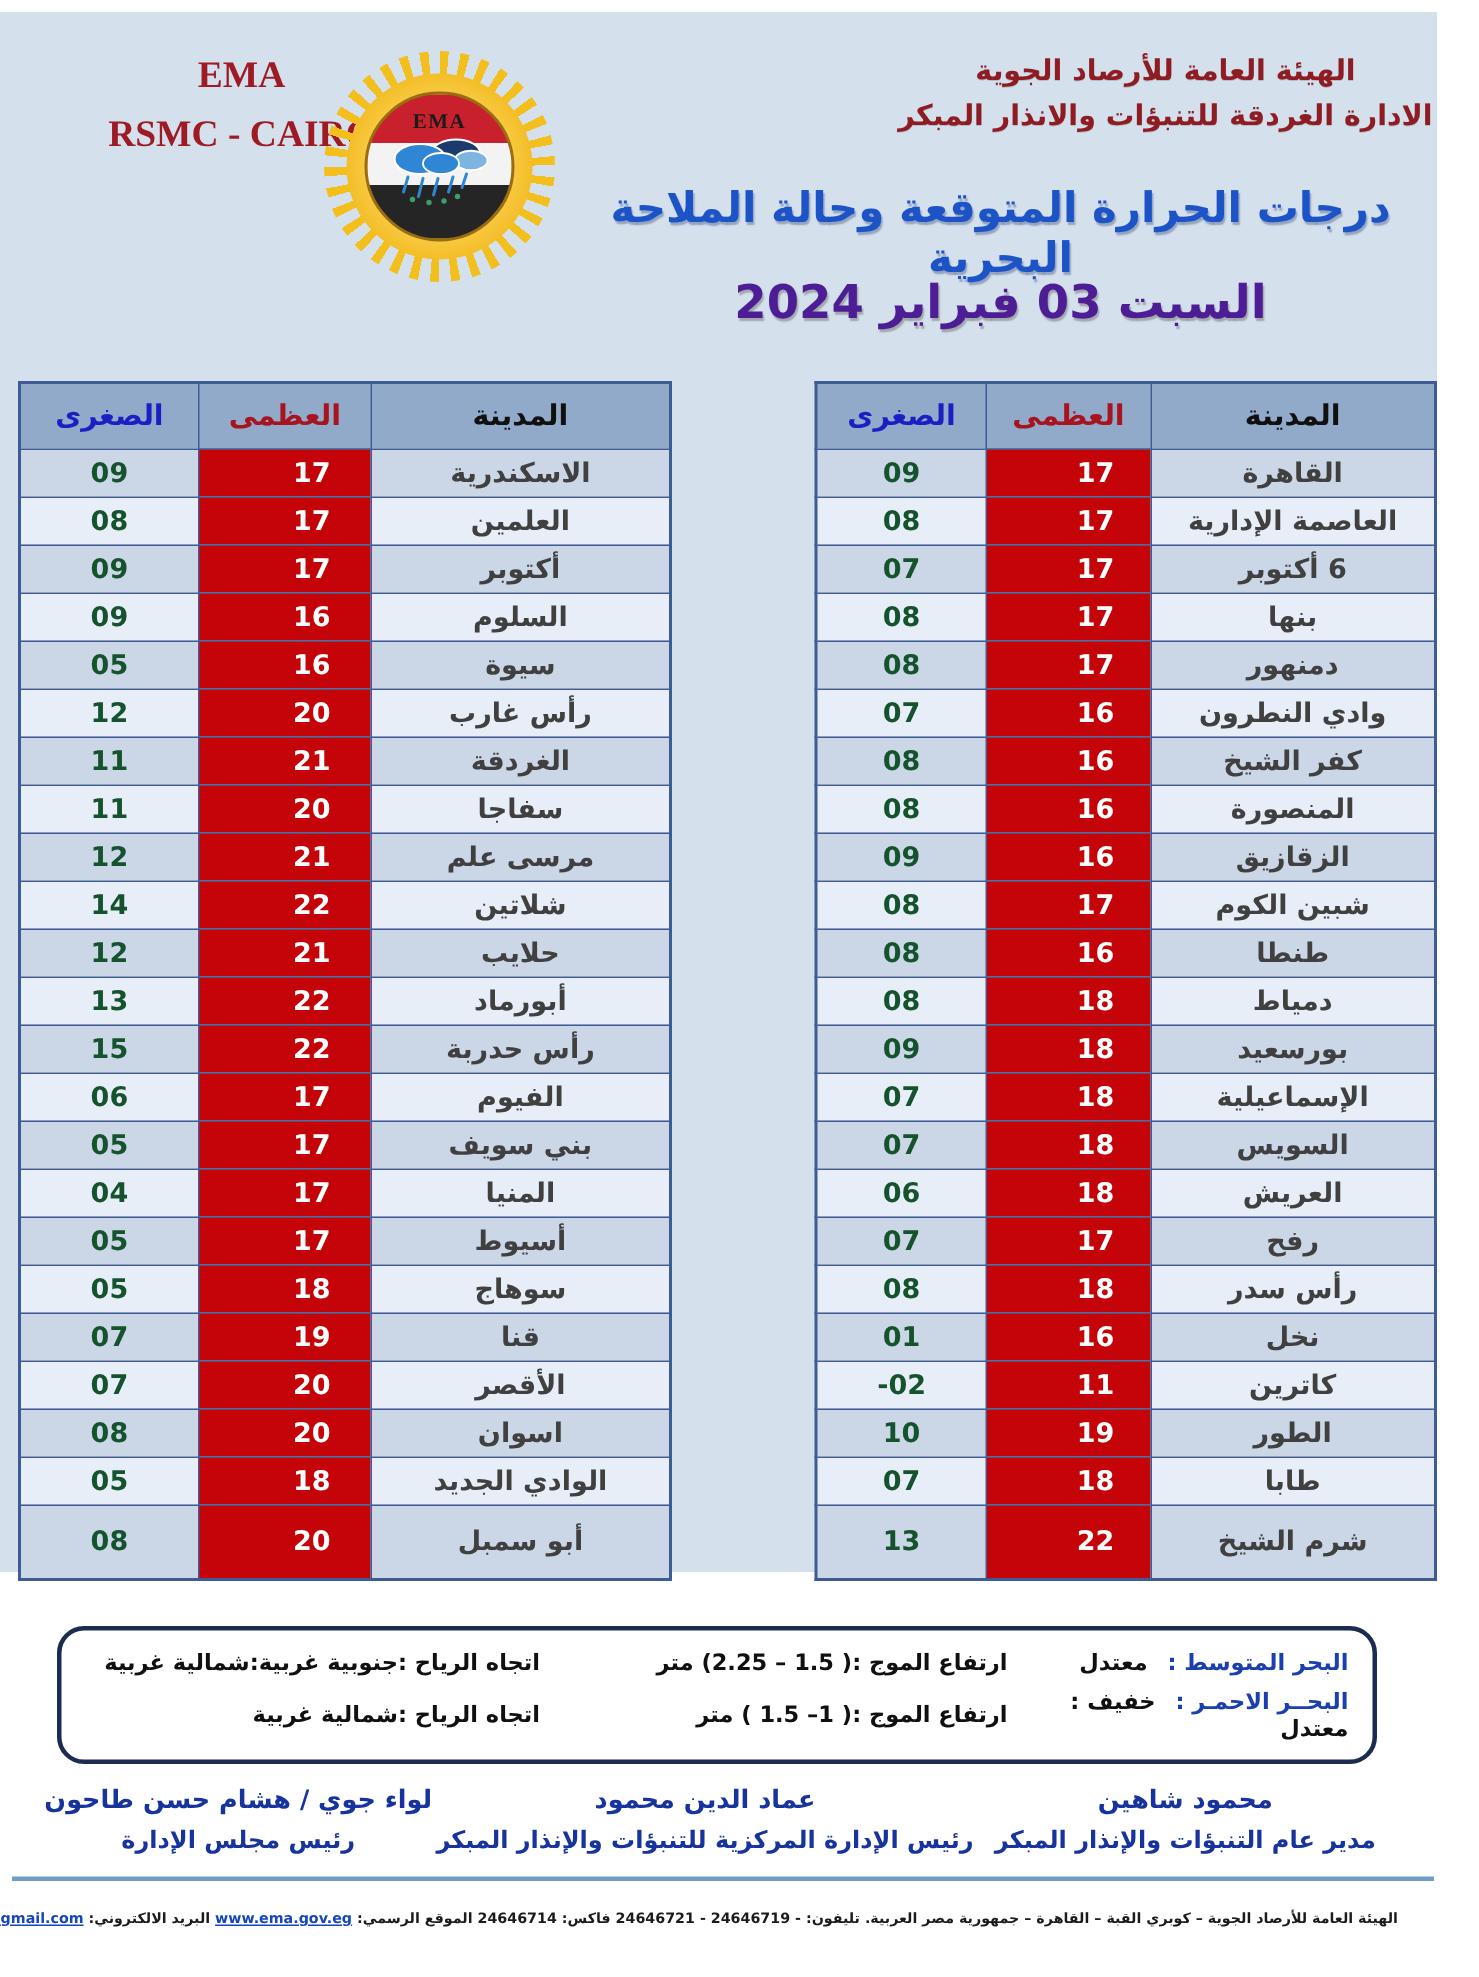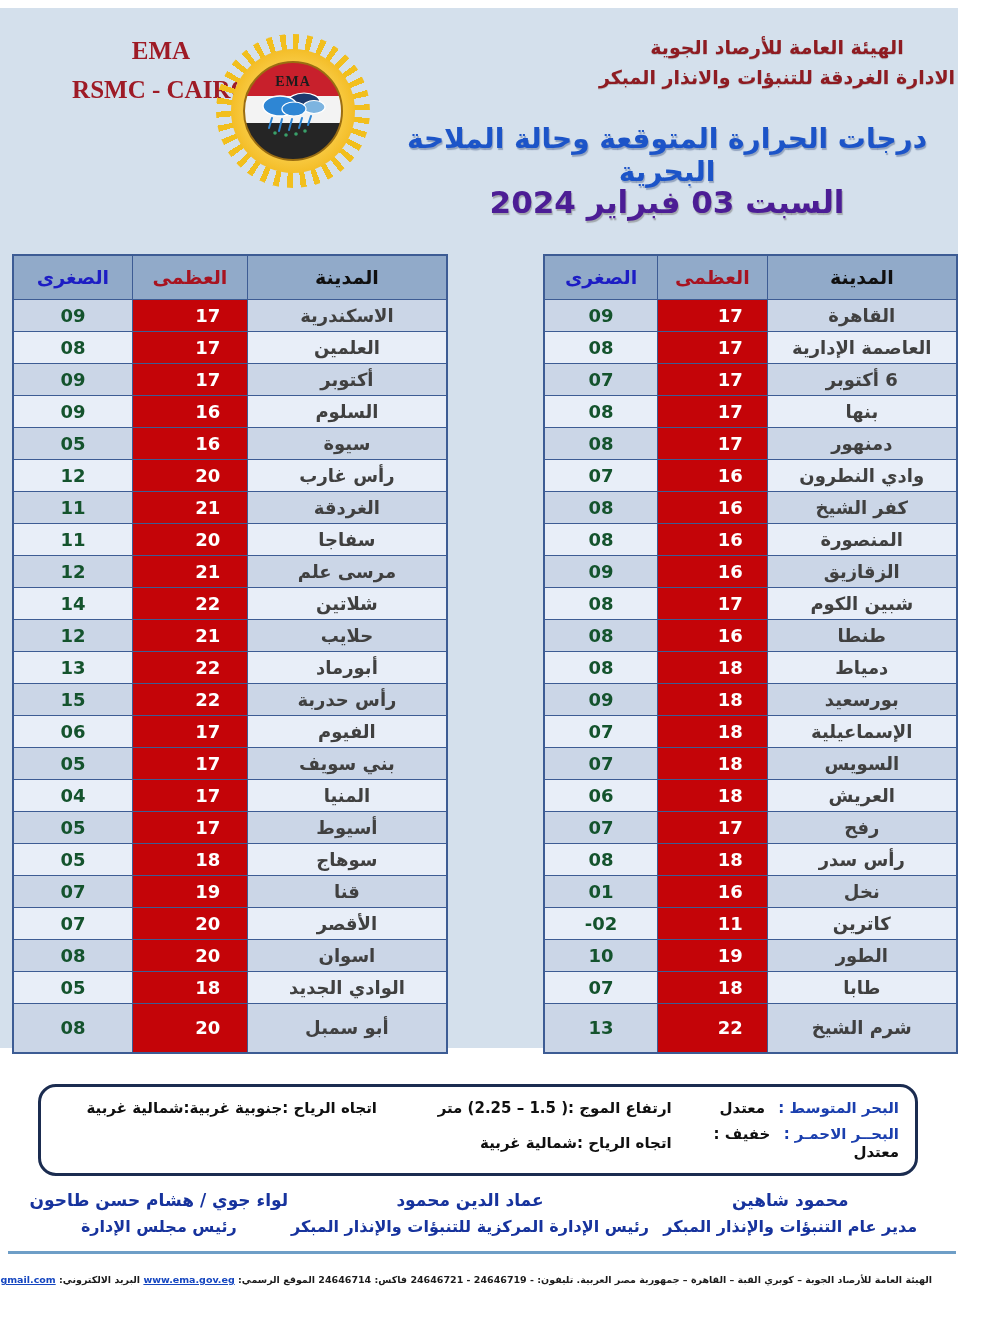--- a/index.html
+++ b/index.html
@@ -51,21 +51,21 @@
   .temps tbody tr:last-child td { height:50px; }
 
   
   .marine { position:absolute; top:1076px; left:38px; width:880px; height:92px;
             border:3px solid #1b2c50; border-radius:18px;
             display:flex; flex-direction:column; justify-content:space-evenly; padding:4px 16px; }
   .marine-row { display:flex; align-items:center; font-size:15px; color:#101010; }
   .m-sea  { flex:0 0 27%; }
   .sea-name { color:#1b3fae; }
   .sea-state { margin-right:8px; }
-  .m-wave { flex:0 0 35%; }
+  .m-wave { flex:0 0 35%;margin-left:17px; }
   .m-wind { flex:0 0 38%; }
 
   
   .signs { position:absolute; top:1178px; left:28px; width:902px; display:flex; }
   .sign { text-align:center; color:#17339d; line-height:1.65; }
   .sign-0 { flex:0 0 31%; } .sign-1 { flex:0 0 40%; } .sign-2 { flex:0 0 29%; }
   .sign .name { font-size:17px; } .sign .role { font-size:16px; }
 
   .divider { position:absolute; top:1243px; left:8px; width:948px; height:3px; background:#6e9ec7; }
 
@@ -424,20 +424,21 @@
         <span class="sea-state">معتدل</span>
       </div>
       <div class="m-wave">ارتفاع الموج :( 1.5 –  2.25) متر</div>
       <div class="m-wind">اتجاه الرياح :جنوبية غربية:شمالية غربية</div>
     </div>
     <div class="marine-row">
       <div class="m-sea">
         <span class="sea-name">البحــر الاحمـر :</span>
         <span class="sea-state">خفيف : معتدل</span>
       </div>
+      <div class="m-wave">ارتفاع الموج :( 1– 1.5 ) متر</div>
       <div class="m-wind">اتجاه الرياح :شمالية غربية</div>
     </div>
   </div>
 
   <div class="signs" dir="rtl">
     <div class="sign sign-0">
       <div class="name">محمود شاهين</div>
       <div class="role">مدير عام التنبؤات والإنذار المبكر</div>
     </div>
     <div class="sign sign-1">

